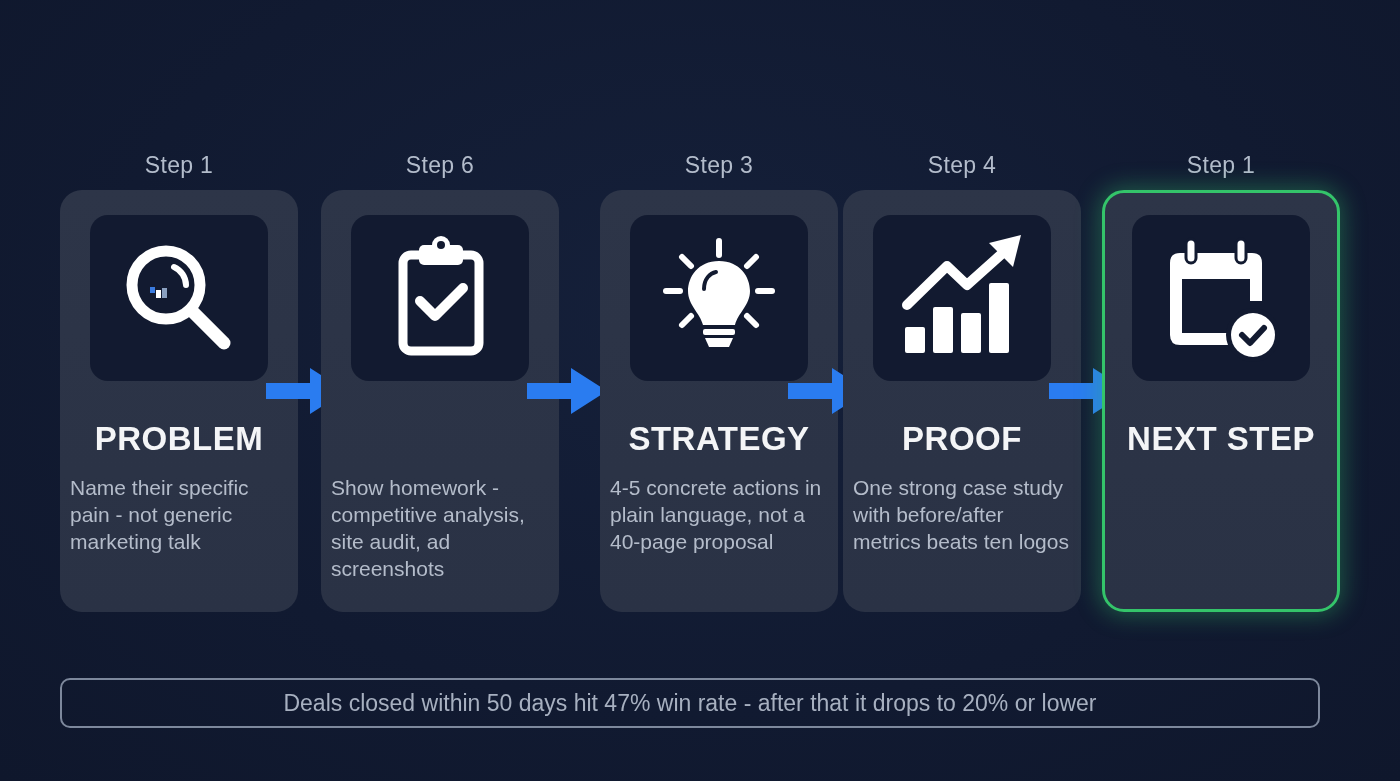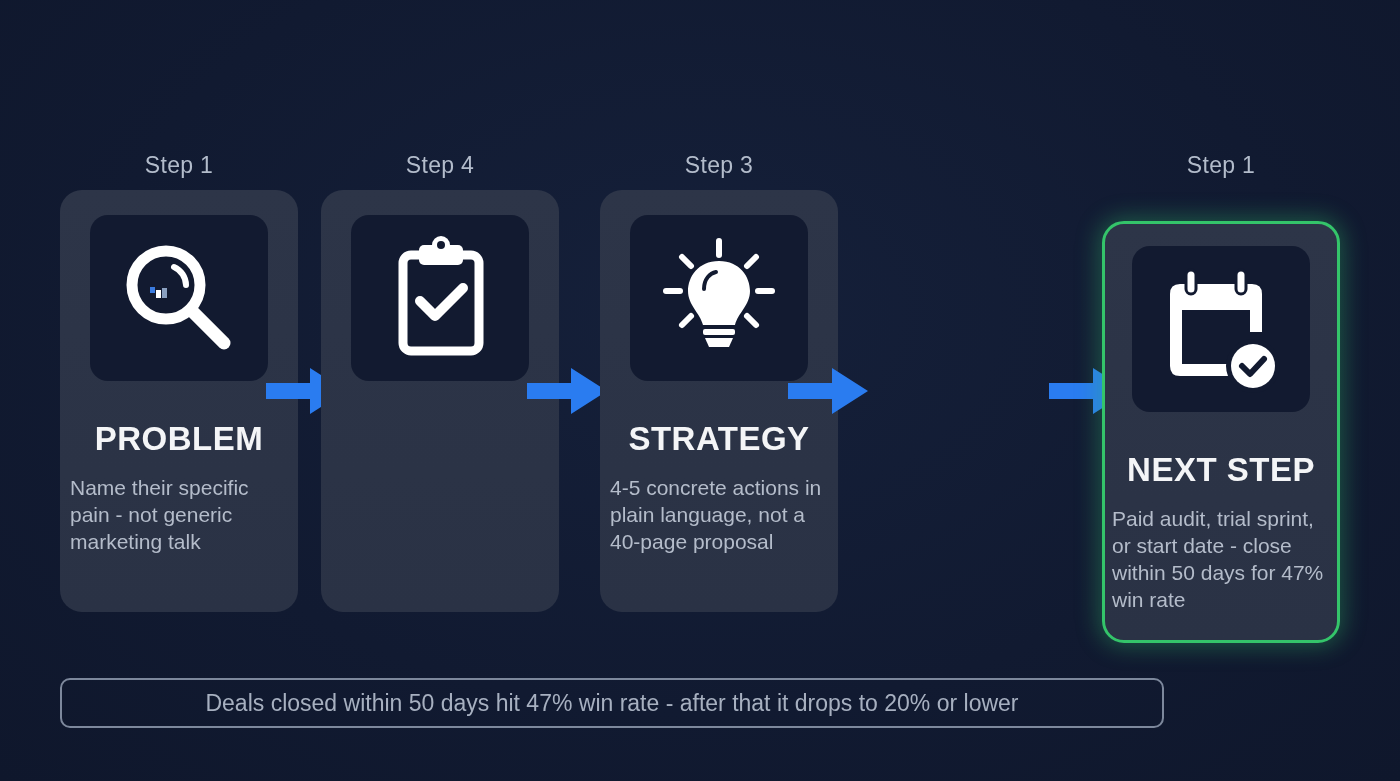--- a/index.html
+++ b/index.html
@@ -36,21 +36,20 @@
       left: 0;
       width: 238px;
       height: 422px;
       background: linear-gradient(180deg, #2d3548 0%, #2a3245 100%);
       border-radius: 22px;
       box-sizing: border-box;
     }
     .card.highlight {
       border: 3px solid #34c46a;
       box-shadow: 0 0 22px 4px rgba(52, 196, 106, 0.35);
-      margin-top: 31px;
     }
     .icon-box {
       position: absolute;
       top: 25px;
       left: 30px;
       width: 178px;
       height: 166px;
       background: #121a30;
       border-radius: 18px;
       display: flex;
@@ -89,21 +88,21 @@
     .card.highlight .card-desc { top: 281px; left: 7px; right: 7px; }
     .arrow {
       position: absolute;
       width: 80px;
       height: 50px;
     }
     .footer-banner {
       position: absolute;
       left: 60px;
       top: 678px;
-      width: 1104px;
+      width: 1260px;
       height: 50px;
       box-sizing: border-box;
       border: 2px solid #7d889c;
       border-radius: 10px;
       display: flex;
       align-items: center;
       justify-content: center;
       font-size: 23px;
       color: #a7b0c0;
     }
@@ -129,31 +128,32 @@
       <div class="card-title">PROBLEM</div>
       <div class="card-desc">Name their specific pain - not generic marketing talk</div>
     </div>
   </div>
 
   <svg class="arrow" style="left:266px; top:366px;" viewBox="0 0 80 50">
     <polygon points="0,17 44,17 44,2 80,25 44,48 44,33 0,33" fill="#2a7cf0"></polygon>
   </svg>
 
   <div class="step-col" style="left:321px;">
-    <div class="step-label">Step 4</div>
+    <div class="step-label">Step 6</div>
     <div class="card">
       <div class="icon-box">
         <svg viewBox="0 0 130 130">
           <rect x="28" y="22" width="76" height="96" rx="8" fill="none" stroke="#ffffff" stroke-width="9"></rect>
           <rect x="44" y="12" width="44" height="20" rx="5" fill="#ffffff"></rect>
           <circle cx="66" cy="12" r="9" fill="#ffffff"></circle>
           <circle cx="66" cy="12" r="4" fill="#121a30"></circle>
           <polyline points="45,68 60,83 88,55" fill="none" stroke="#ffffff" stroke-width="10" stroke-linecap="round" stroke-linejoin="round"></polyline>
         </svg>
       </div>
+      <div class="card-desc">Show homework - competitive analysis, site audit, ad screenshots</div>
     </div>
   </div>
 
   <svg class="arrow" style="left:527px; top:366px;" viewBox="0 0 80 50">
     <polygon points="0,17 44,17 44,2 80,25 44,48 44,33 0,33" fill="#2a7cf0"></polygon>
   </svg>
 
   <div class="step-col" style="left:600px;">
     <div class="step-label">Step 3</div>
     <div class="card">
@@ -174,40 +174,56 @@
       </div>
       <div class="card-title">STRATEGY</div>
       <div class="card-desc">4-5 concrete actions in plain language, not a 40-page proposal</div>
     </div>
   </div>
 
   <svg class="arrow" style="left:788px; top:366px;" viewBox="0 0 80 50">
     <polygon points="0,17 44,17 44,2 80,25 44,48 44,33 0,33" fill="#2a7cf0"></polygon>
   </svg>
 
+  <div class="step-col" style="left:843px;">
+    <div class="step-label">Step 4</div>
+    <div class="card">
+      <div class="icon-box">
+        <svg viewBox="0 0 130 130">
+          <rect x="8" y="94" width="20" height="26" rx="2" fill="#ffffff"></rect>
+          <rect x="36" y="74" width="20" height="46" rx="2" fill="#ffffff"></rect>
+          <rect x="64" y="80" width="20" height="40" rx="2" fill="#ffffff"></rect>
+          <rect x="92" y="50" width="20" height="70" rx="2" fill="#ffffff"></rect>
+          <polyline points="10,72 50,33 70,52 108,18" fill="none" stroke="#ffffff" stroke-width="10" stroke-linecap="round" stroke-linejoin="round"></polyline>
+          <polygon points="92,10 124,2 116,34" fill="#ffffff"></polygon>
+        </svg>
+      </div>
+      <div class="card-title">PROOF</div>
+      <div class="card-desc">One strong case study with before/after metrics beats ten logos</div>
+    </div>
+  </div>
 
   <svg class="arrow" style="left:1049px; top:366px;" viewBox="0 0 80 50">
     <polygon points="0,17 44,17 44,2 80,25 44,48 44,33 0,33" fill="#2a7cf0"></polygon>
   </svg>
 
   <div class="step-col" style="left:1102px;">
     <div class="step-label">Step 1</div>
     <div class="card highlight">
       <div class="icon-box">
         <svg viewBox="0 0 130 130">
           <path d="M14 30 Q14 20 24 20 L96 20 Q106 20 106 30 L106 68 L94 68 L94 46 L26 46 L26 100 L72 100 L72 112 L24 112 Q14 112 14 102 Z" fill="#ffffff"></path>
           <rect x="30" y="6" width="10" height="24" rx="5" fill="#ffffff" stroke="#121a30" stroke-width="3"></rect>
           <rect x="80" y="6" width="10" height="24" rx="5" fill="#ffffff" stroke="#121a30" stroke-width="3"></rect>
           <circle cx="97" cy="102" r="27" fill="#121a30"></circle>
           <circle cx="97" cy="102" r="22" fill="#ffffff"></circle>
           <polyline points="86,102 94,110 108,95" fill="none" stroke="#121a30" stroke-width="6" stroke-linecap="round" stroke-linejoin="round"></polyline>
         </svg>
       </div>
       <div class="card-title">NEXT STEP</div>
-      <div class="card-desc">Paid audit, trial sprint, or start date - close within 50 days for 47% win rate</div>
     </div>
   </div>
 
   <div class="footer-banner">
     <span>Deals closed within 50 days hit 47% win rate - after that it drops to 20% or lower</span>
   </div>
 
 </div>
 
 </body></html>

